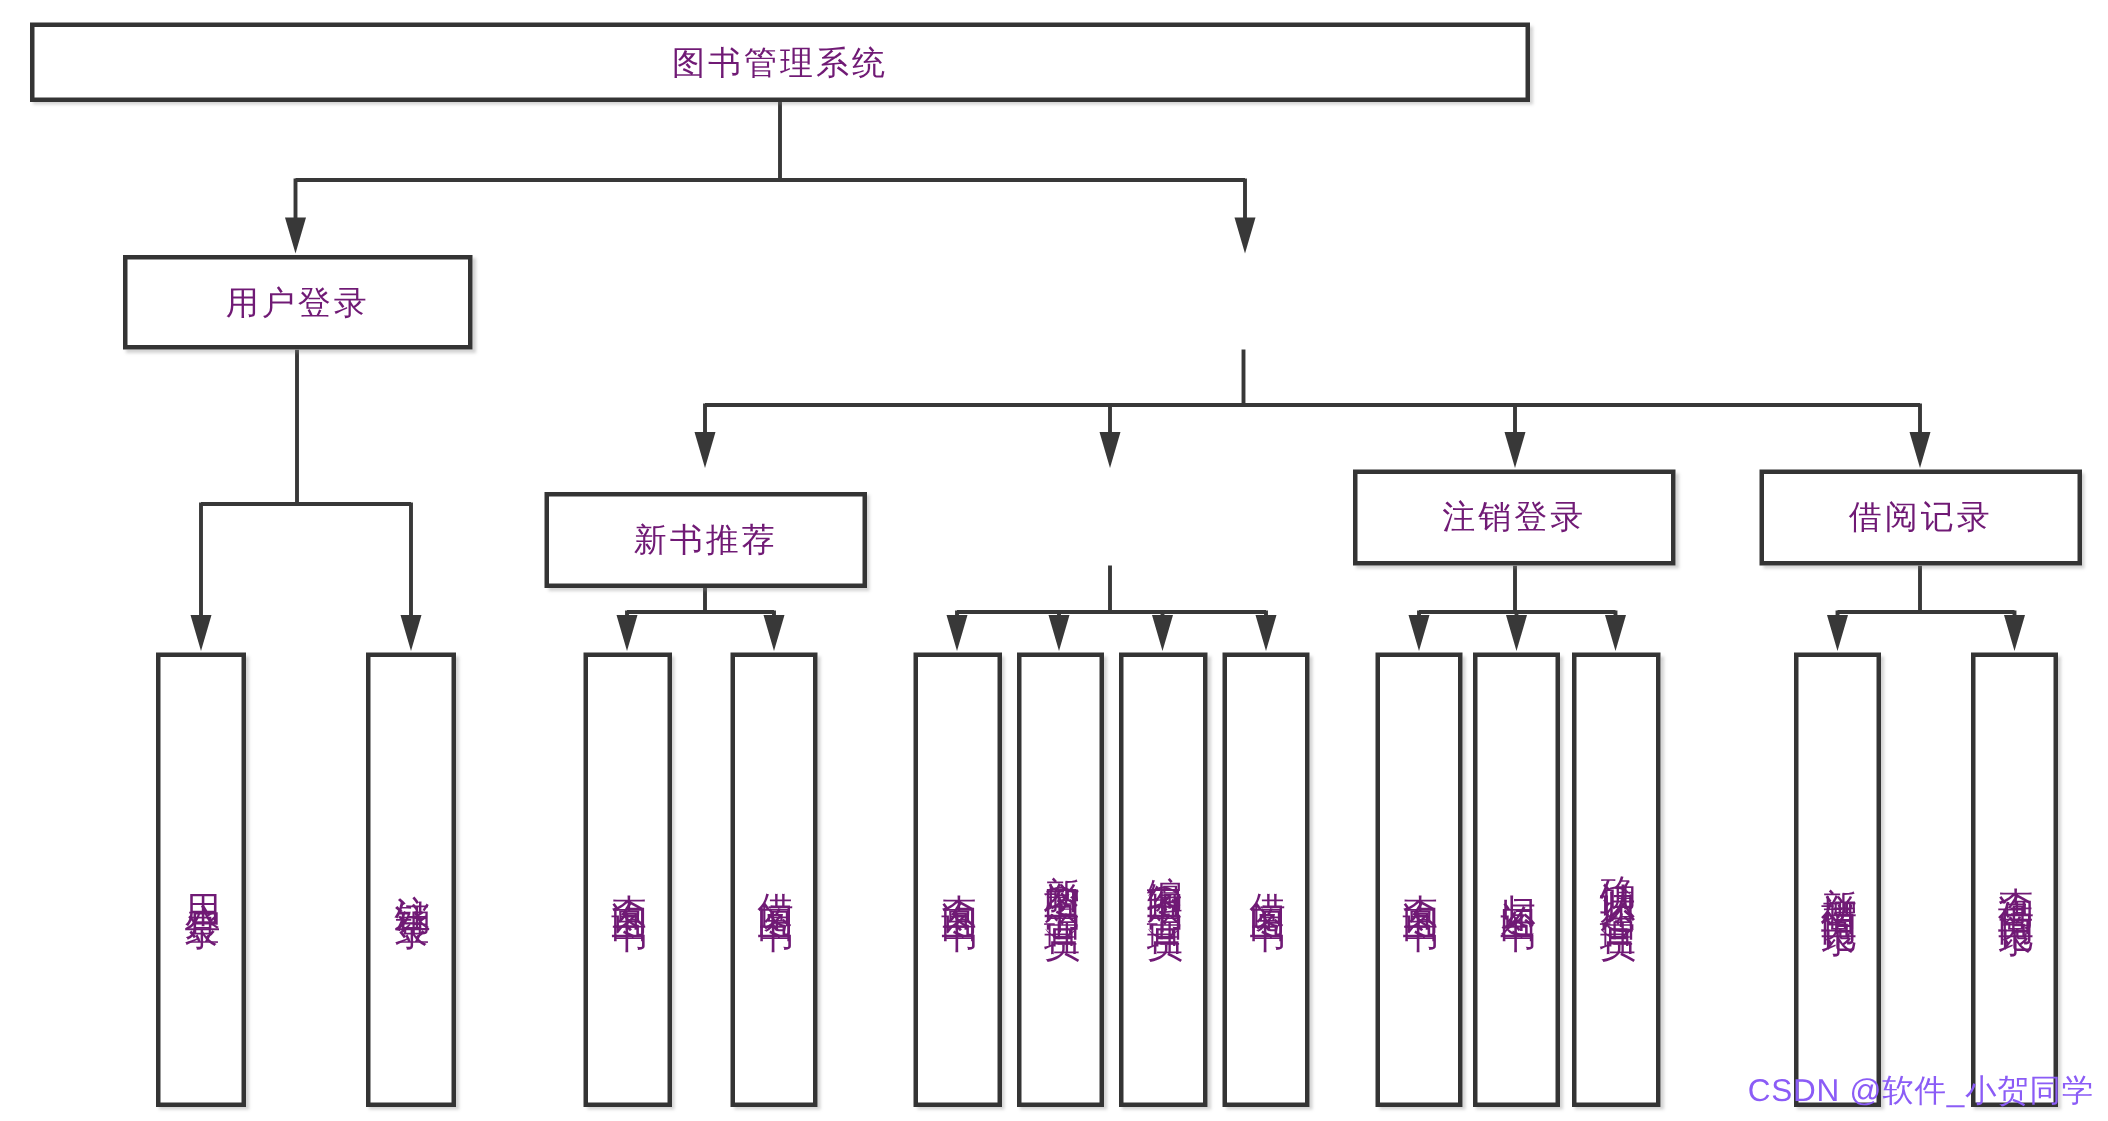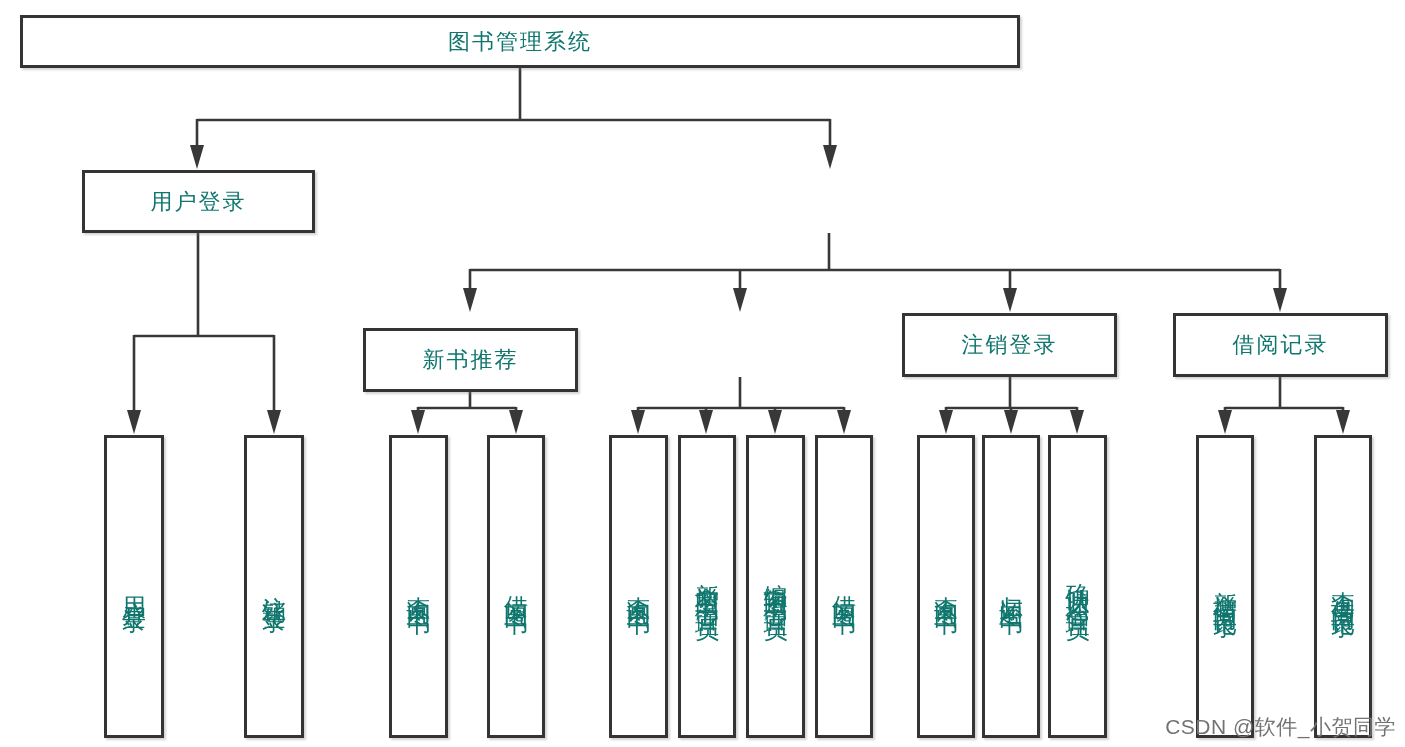--- a/index.html
+++ b/index.html
@@ -6,31 +6,31 @@
   .stage{
     position:relative;width:1405px;height:747px;background:#ffffff;
     font-family:"Liberation Sans",sans-serif;overflow:hidden;
   }
   .connectors{position:absolute;left:0;top:0;z-index:1;pointer-events:none;}
   .connectors line{stroke:#383838;stroke-width:2.6;}
   .connectors polygon{fill:#383838;stroke:none;}
   .box{
     position:absolute;box-sizing:border-box;background:#ffffff;
     border:3px solid #343434;display:flex;align-items:center;justify-content:center;
-    color:#0f766e;z-index:2;box-shadow:2px 2px 2px rgba(130,130,130,0.35);
+    color:#701a75;z-index:2;box-shadow:2px 2px 2px rgba(130,130,130,0.35);
   }
   .h-box{font-size:22px;letter-spacing:2px;white-space:nowrap;}
   .v-box{font-size:24px;}
   .v-box .vtext{
     writing-mode:vertical-rl;text-orientation:mixed;
     letter-spacing:5px;line-height:1;max-height:295px;
   }
   .watermark{
     position:absolute;right:9px;bottom:6px;z-index:5;
-    font-size:21px;color:#737373;letter-spacing:0.5px;white-space:nowrap;
+    font-size:21px;color:#8b5cf6;letter-spacing:0.5px;white-space:nowrap;
   }
 </style>
 </head>
 <body>
 
 <div class="stage">
 
   <svg class="connectors" width="1405" height="747" viewBox="0 0 1405 747">
 
     <g>

